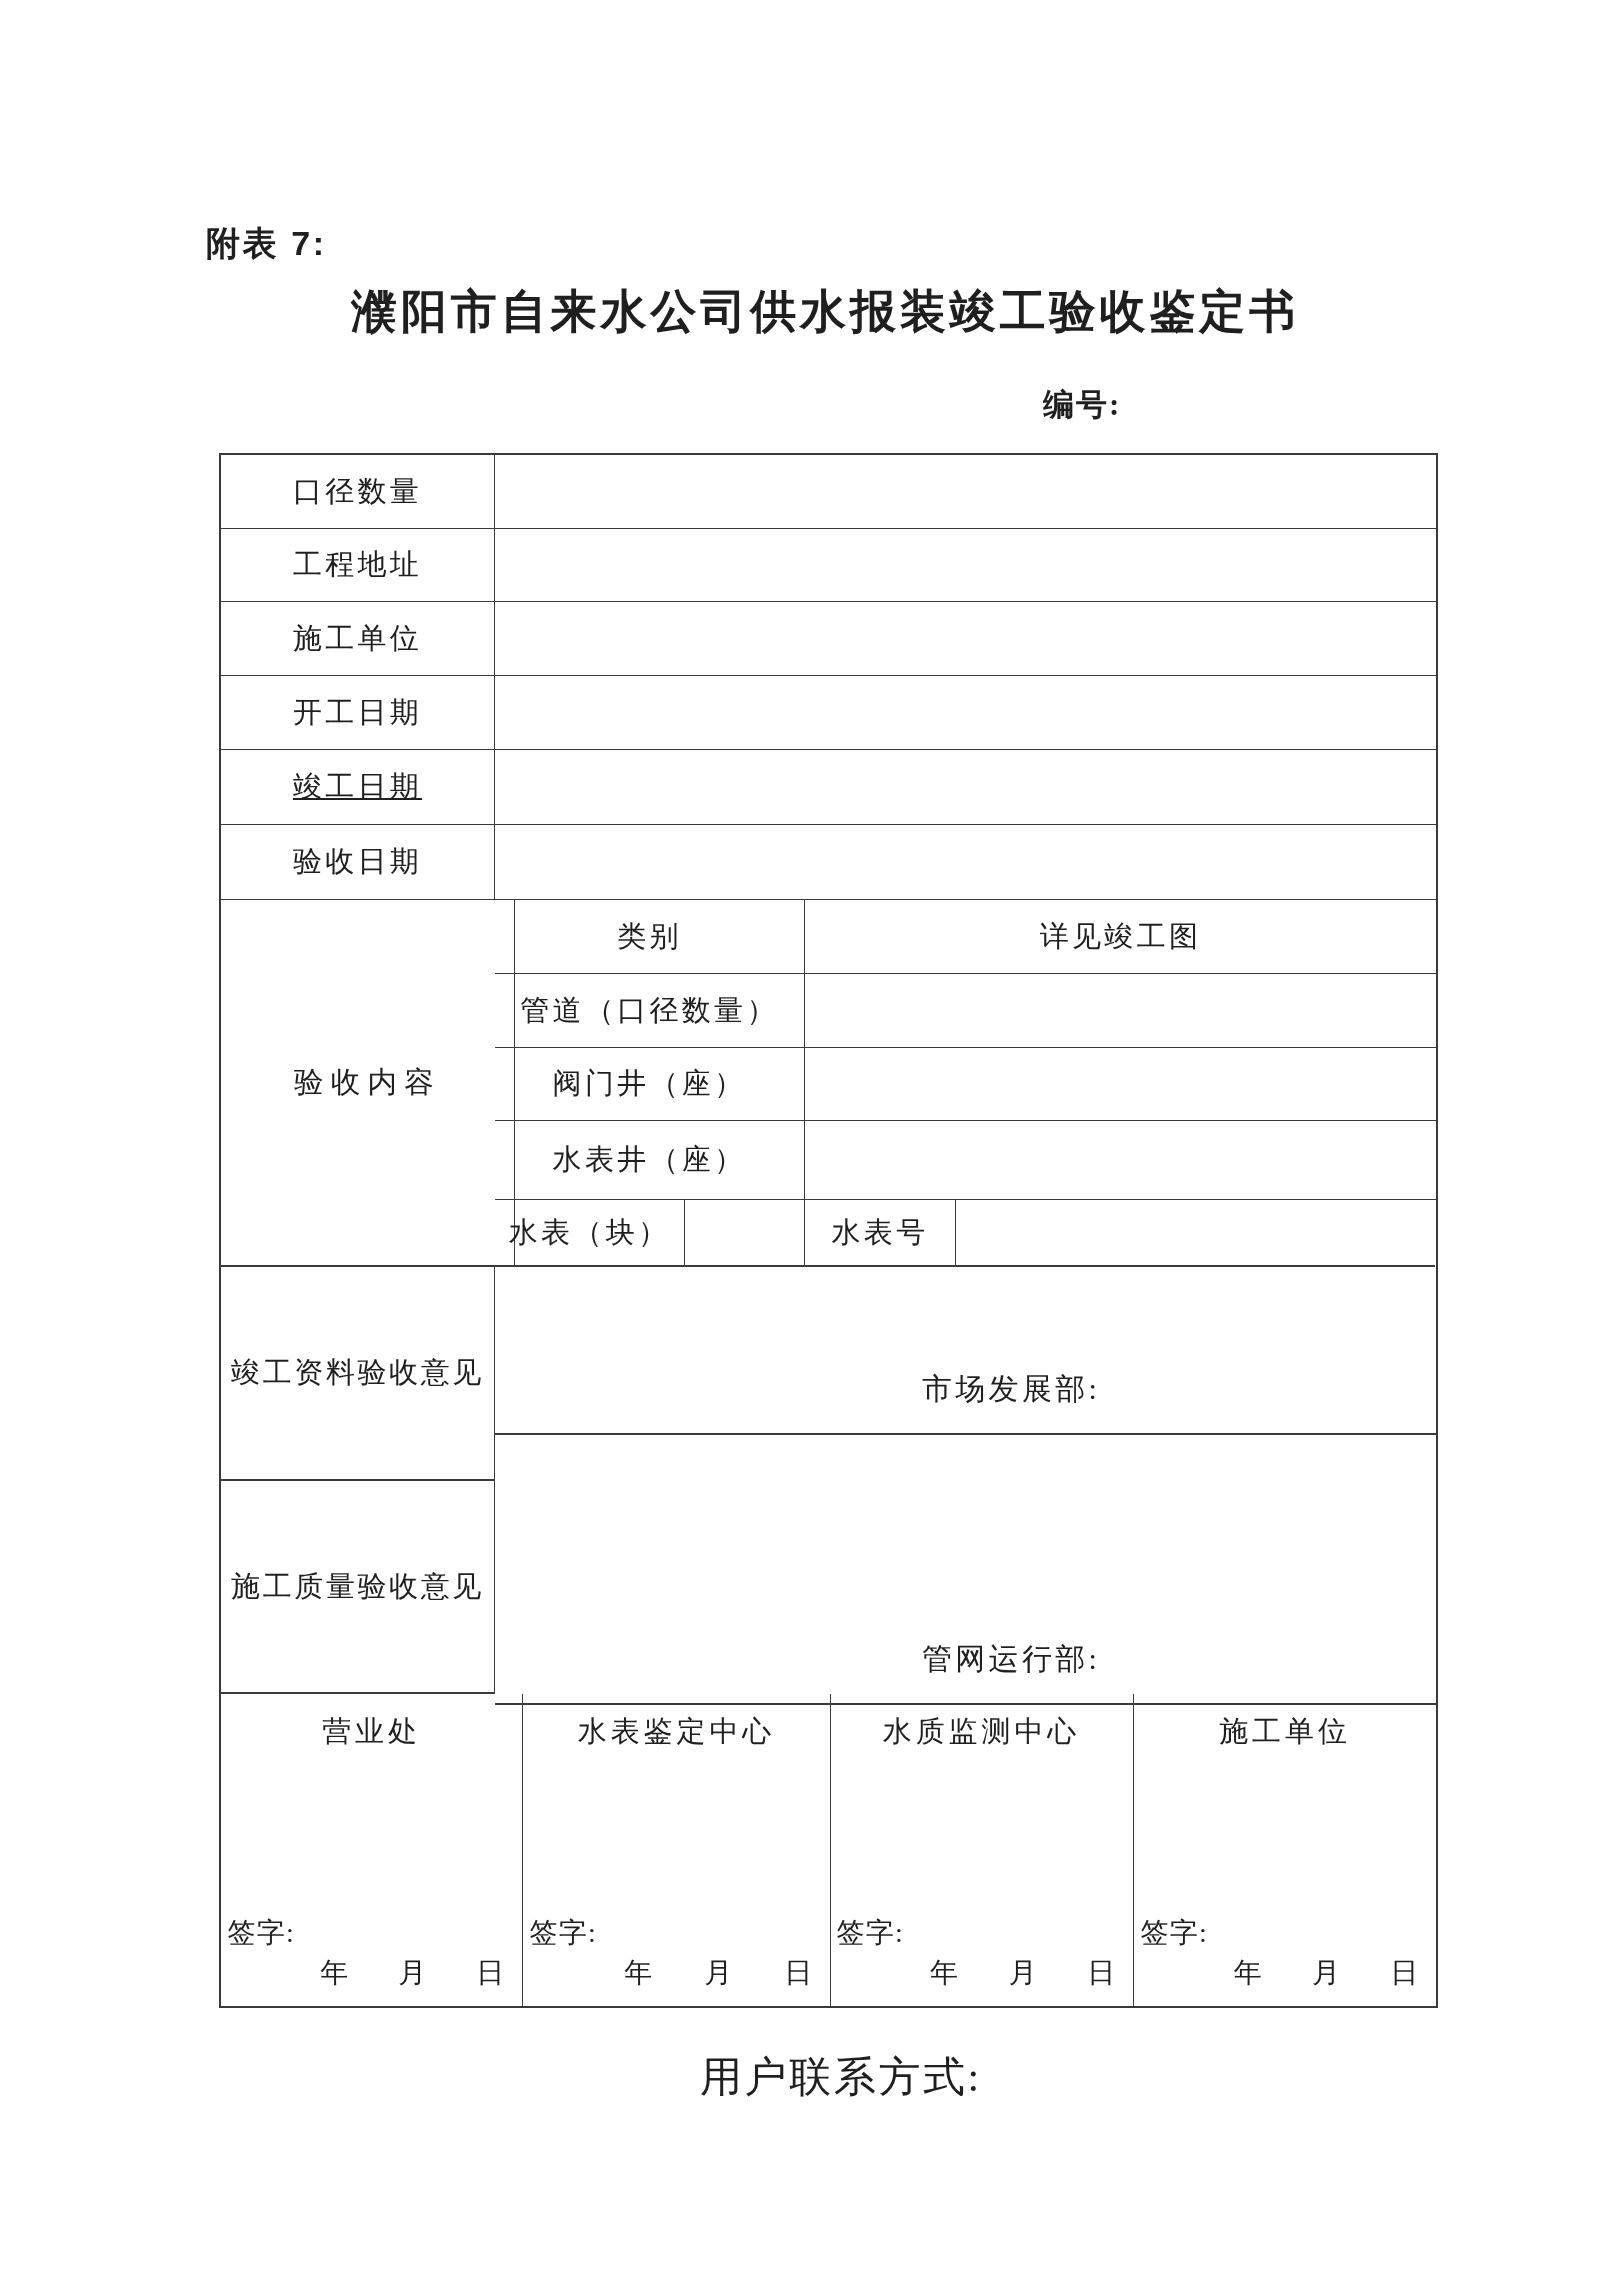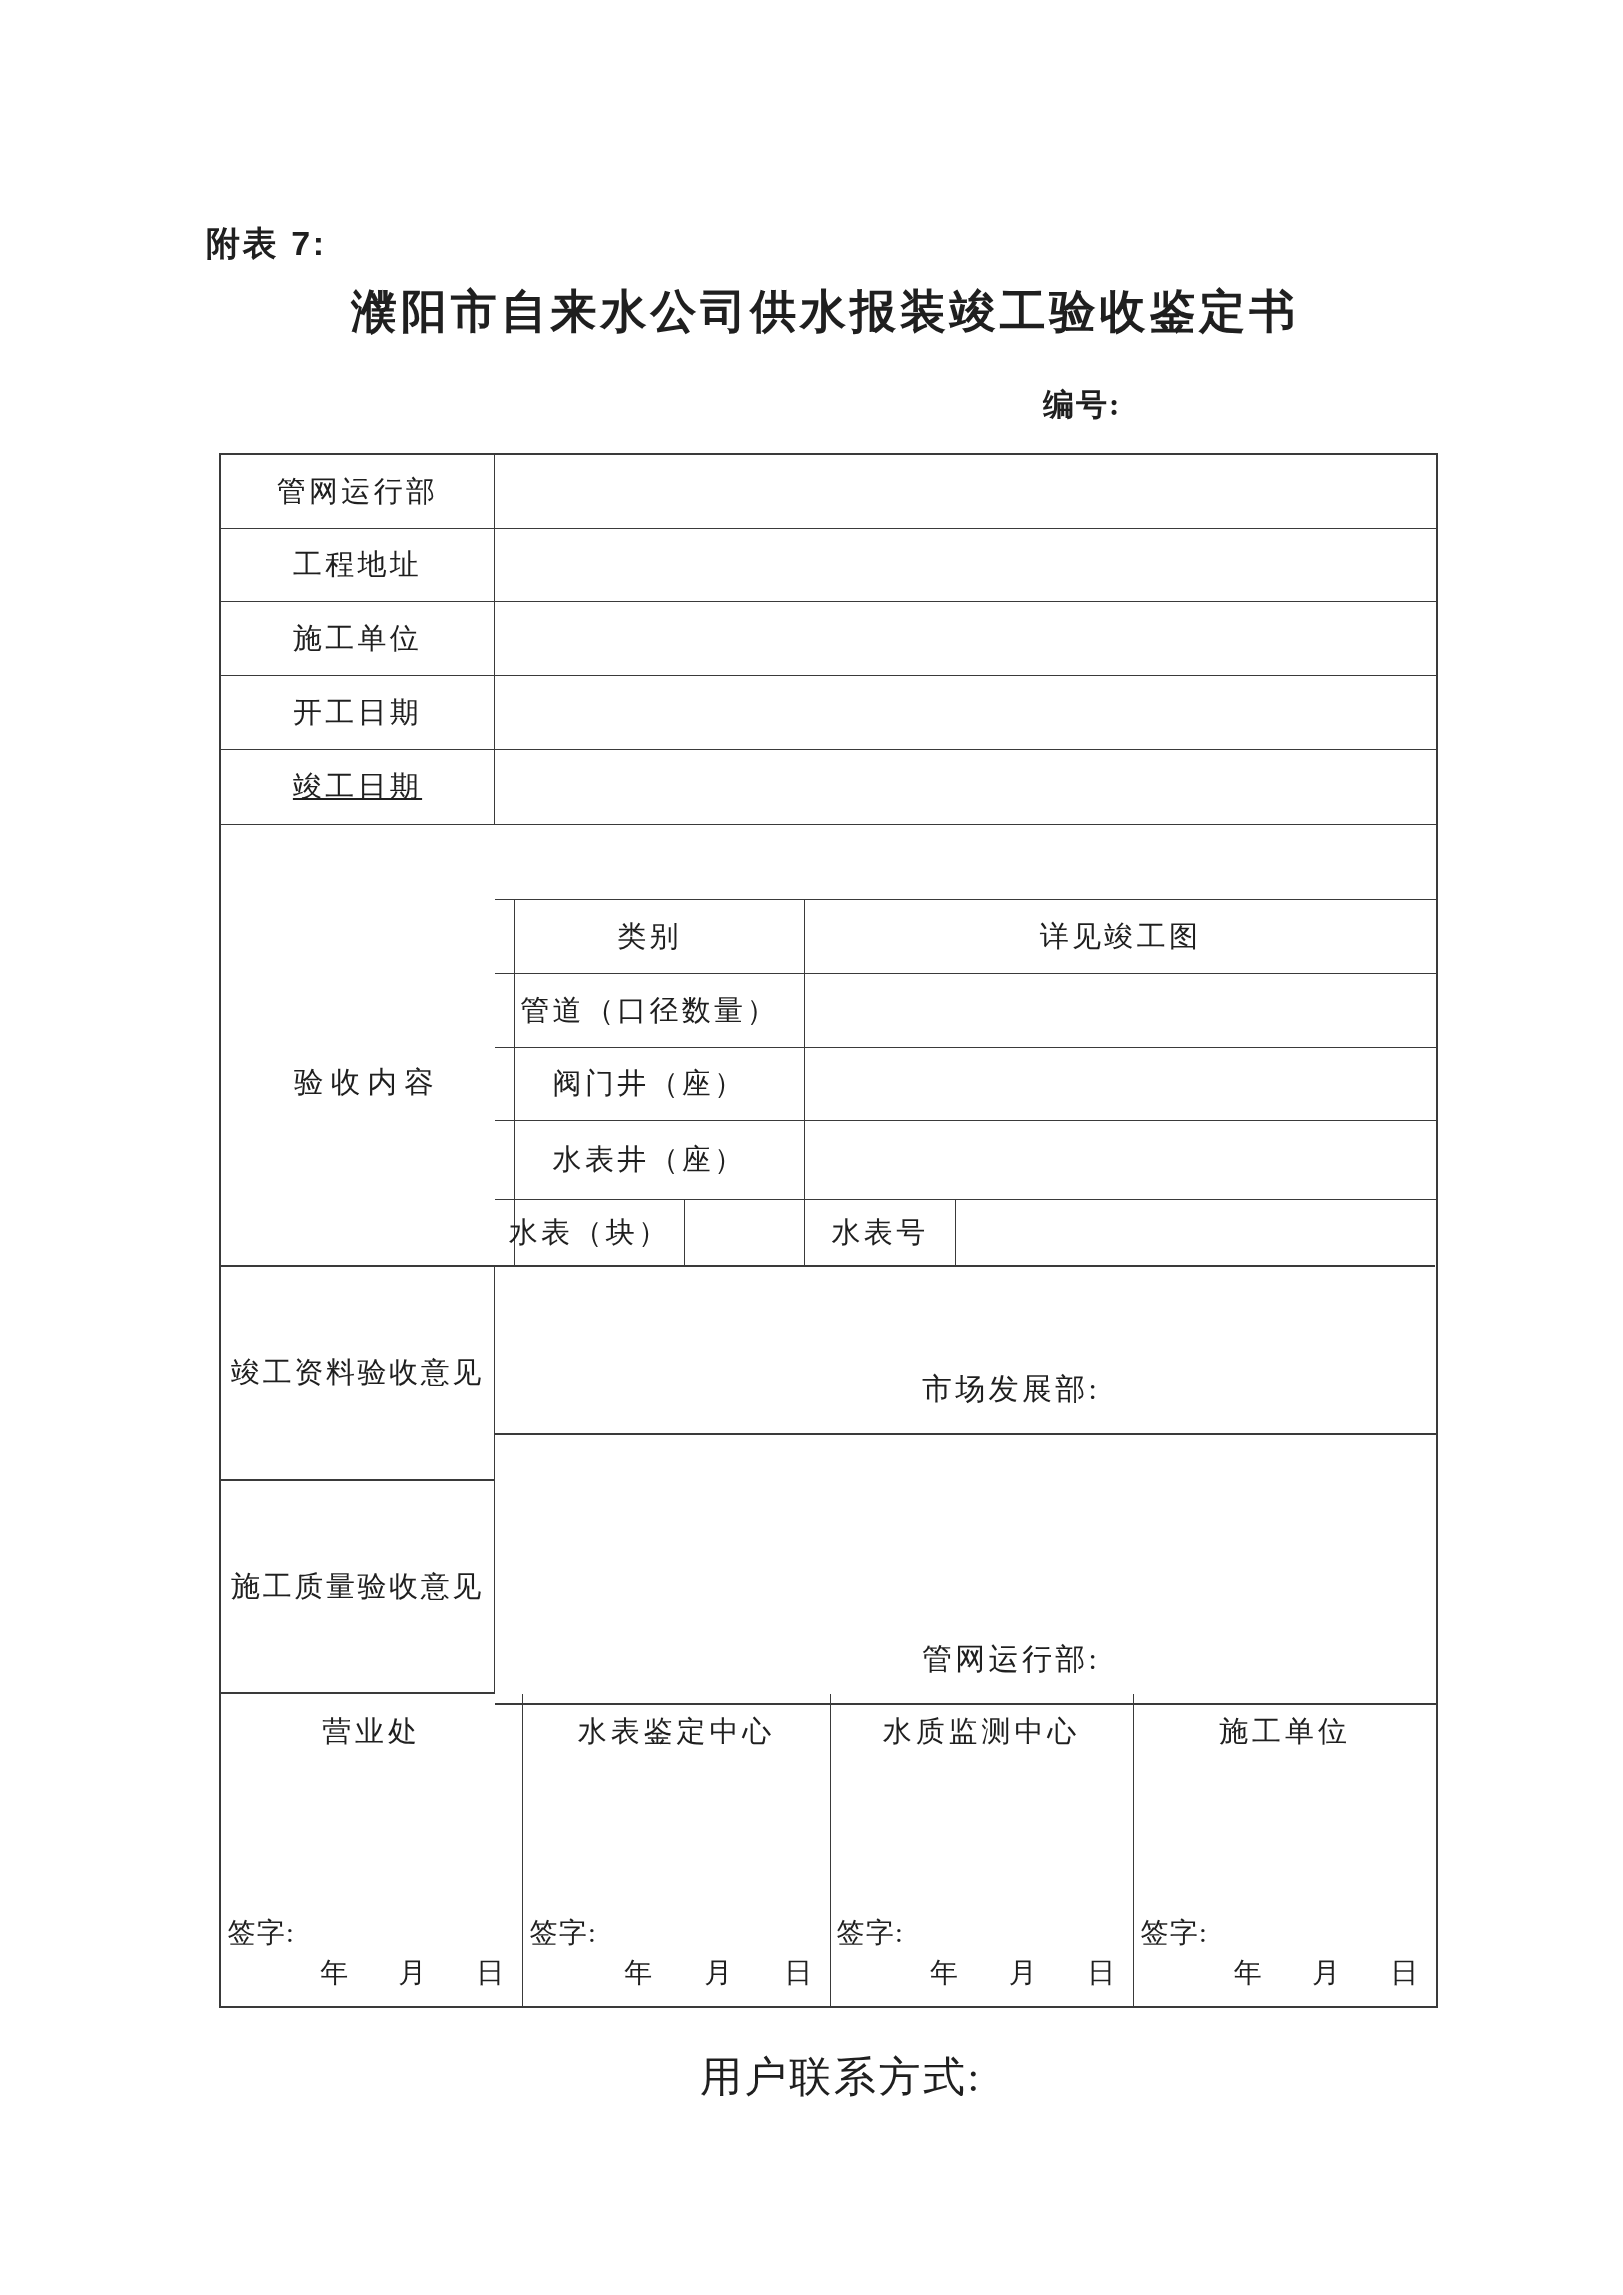--- a/index.html
+++ b/index.html
@@ -72,35 +72,36 @@
 <body>
 
 <div class="page">
 
   <div class="appendix">附表 7:</div>
   <div class="doc-title">濮阳市自来水公司供水报装竣工验收鉴定书</div>
   <div class="doc-number">编号:</div>
 
   <div class="tbl">
 
-    <div class="cell" style="left:0;top:0;width:274px;height:74px;">管网运行部</div>
+    <div class="cell" style="left:0;top:0;width:274px;height:74px;">口径数量</div>
     <div class="cell nbr" style="left:274px;top:0;width:941px;height:74px;"></div>
 
     <div class="cell" style="left:0;top:74px;width:274px;height:73px;">工程地址</div>
     <div class="cell nbr" style="left:274px;top:74px;width:941px;height:73px;"></div>
 
     <div class="cell" style="left:0;top:147px;width:274px;height:74px;">施工单位</div>
     <div class="cell nbr" style="left:274px;top:147px;width:941px;height:74px;"></div>
 
     <div class="cell" style="left:0;top:221px;width:274px;height:74px;">开工日期</div>
     <div class="cell nbr" style="left:274px;top:221px;width:941px;height:74px;"></div>
 
     <div class="cell" style="left:0;top:295px;width:274px;height:75px;text-decoration:underline;">竣工日期</div>
     <div class="cell nbr" style="left:274px;top:295px;width:941px;height:75px;"></div>
 
+    <div class="cell" style="left:0;top:370px;width:274px;height:75px;">验收日期</div>
     <div class="cell nbr" style="left:274px;top:370px;width:941px;height:75px;"></div>
 
     <div class="cell acc-label thickb" style="left:0;top:445px;width:294px;height:367px;">验收内容</div>
 
     <div class="cell" style="left:274px;top:445px;width:310px;height:74px;">类别</div>
     <div class="cell nbr" style="left:584px;top:445px;width:631px;height:74px;">详见竣工图</div>
 
     <div class="cell" style="left:274px;top:519px;width:310px;height:74px;">管道（口径数量）</div>
     <div class="cell nbr" style="left:584px;top:519px;width:631px;height:74px;"></div>
 

